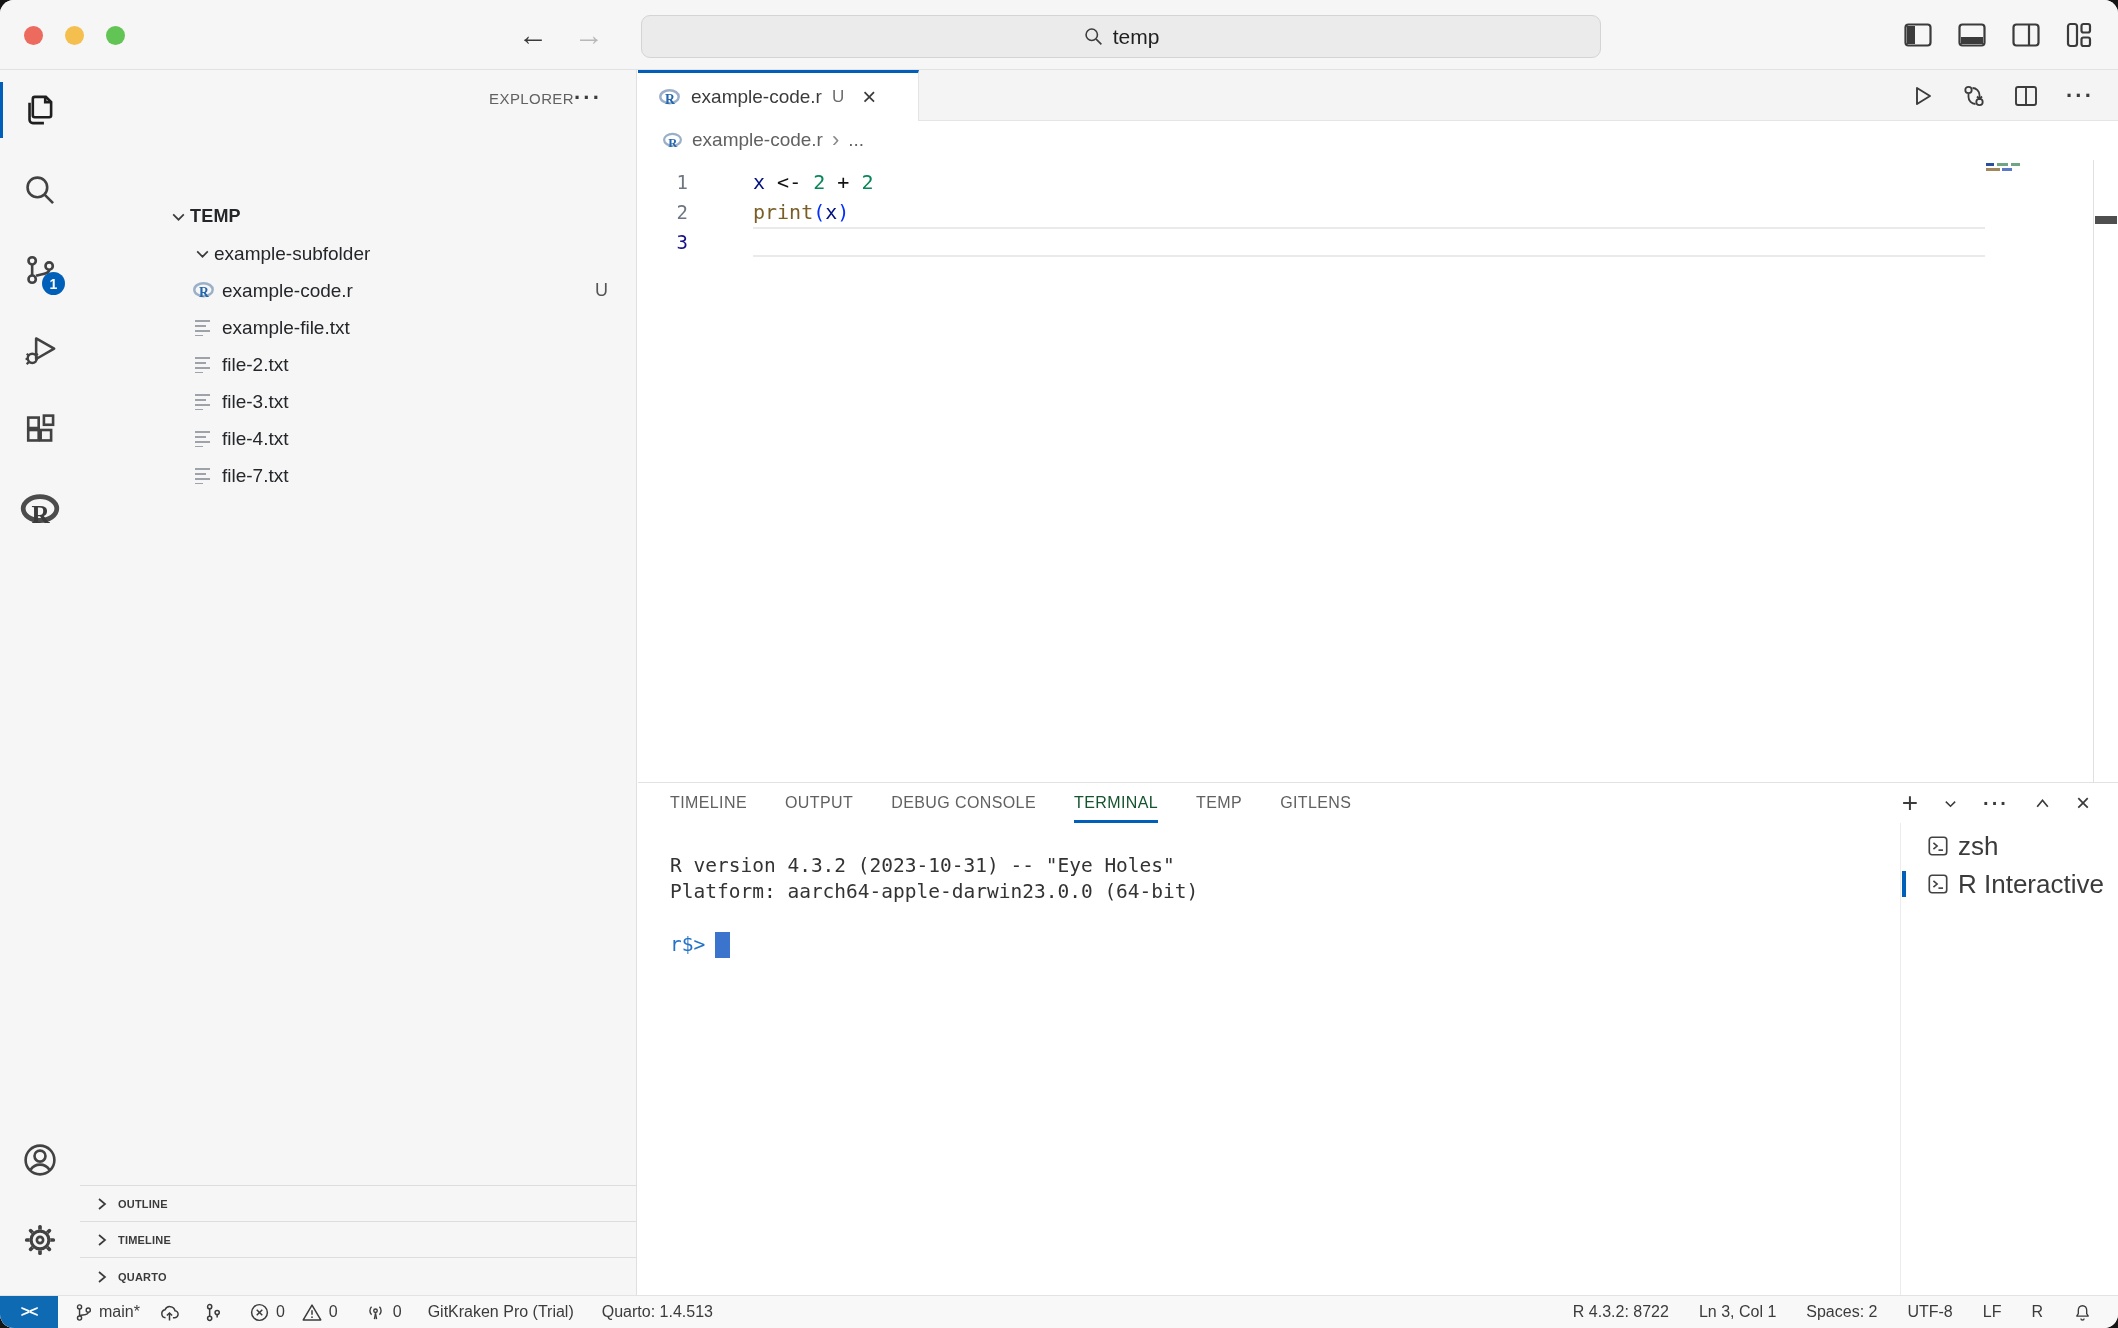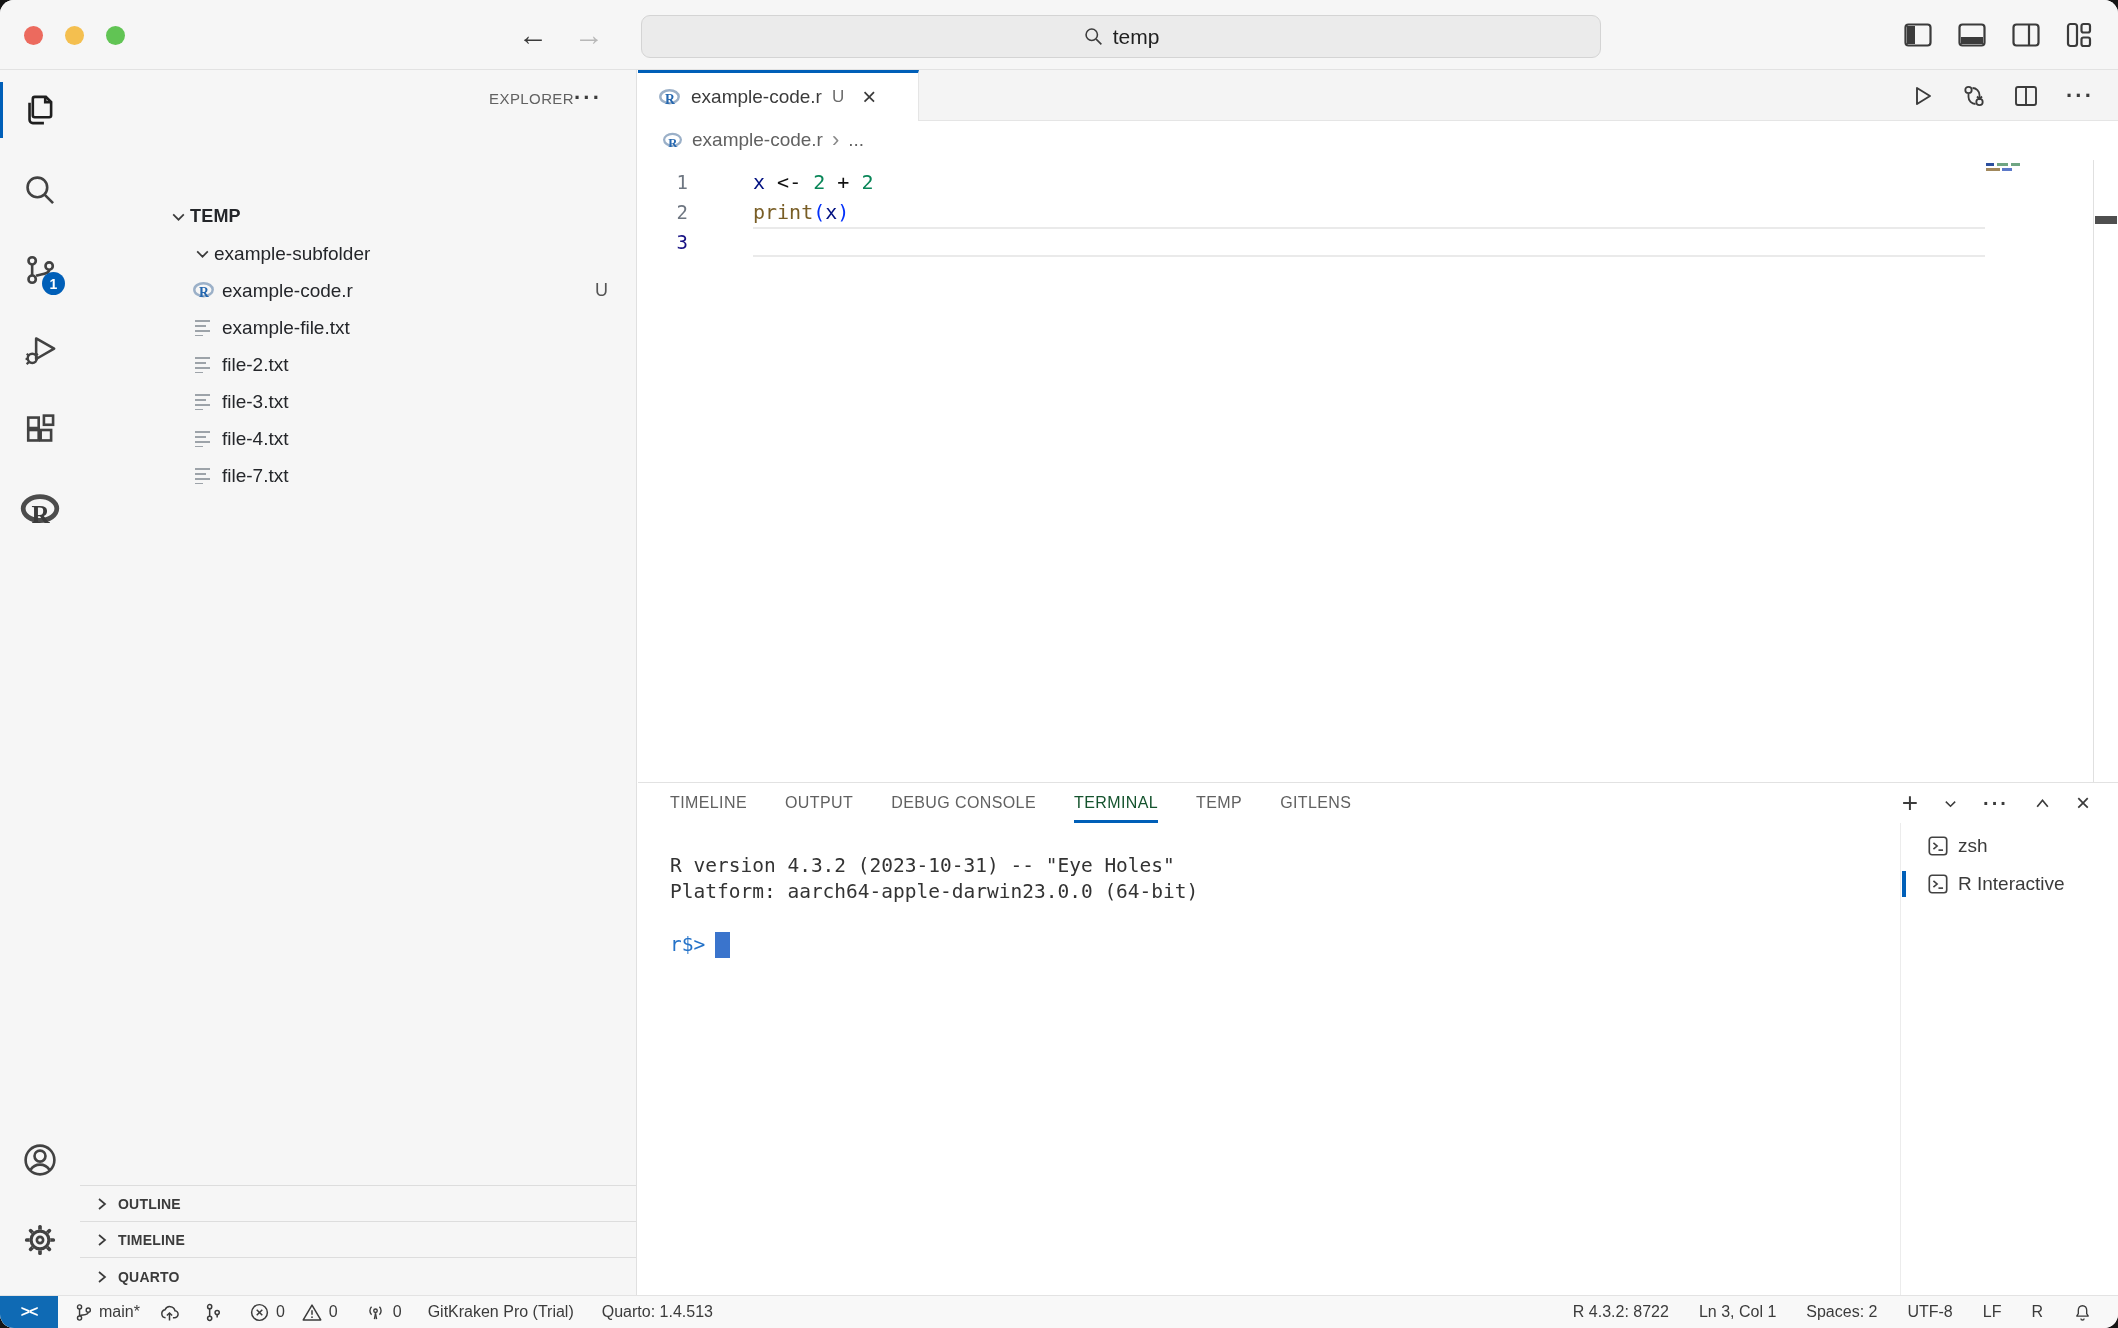--- a/index.html
+++ b/index.html
@@ -39,21 +39,21 @@
   .root-row { font-weight:bold; font-size:18px; padding-left:86px; letter-spacing:.2px; }
   .file-row { padding-left:110px; }
   .ficon { width:26px; margin-right:6px; display:flex; justify-content:center; align-items:center; }
   .txt-icon { width:17px; height:17px; background:
       linear-gradient(#9da3a9 0 0) 0 1px/15px 2.4px no-repeat,
       linear-gradient(#9da3a9 0 0) 0 6px/11px 2.4px no-repeat,
       linear-gradient(#9da3a9 0 0) 0 11px/15px 2.4px no-repeat,
       linear-gradient(#9da3a9 0 0) 0 16px/8px 2.4px no-repeat; }
   .git-u { position:absolute; right:28px; font-size:18px; color:#555; }
   .sb-sections { position:absolute; left:0; right:0; bottom:0; }
-  .sb-section { height:36px; border-top:1px solid #dddddd; display:flex; align-items:center; padding-left:14px; gap:8px; font-weight:bold; font-size:14px; color:#3b3b3b; letter-spacing:.2px; }
+  .sb-section { height:36px; border-top:1px solid #dddddd; display:flex; align-items:center; padding-left:14px; gap:8px; font-weight:bold; font-size:11px; color:#3b3b3b; letter-spacing:.2px; }
 
   
   .editorcol { position:absolute; left:638px; top:0; right:0; height:100%; background:#fff; }
 
   .tabbar { position:absolute; left:0; top:0; right:0; height:51px; background:#f4f4f4; border-bottom:1px solid #e5e5e5; }
   .tab { position:absolute; left:0; top:0; width:281px; height:51px; background:#fff; border-top:3px solid #005fb8; border-right:1px solid #e5e5e5; display:flex; align-items:center; padding:0 16px 0 20px; gap:10px; }
   .tab-label { font-size:19px; color:#3b3b3b; }
   .tab-badge { font-size:17px; color:#6c6c6c; }
   .tab-close { font-size:24px; color:#3b3b3b; margin-left:8px; line-height:20px; }
   .ed-actions { position:absolute; right:24px; top:0; height:51px; display:flex; align-items:center; gap:28px; color:#3b3b3b; }
@@ -87,21 +87,21 @@
   .pa-ellipsis { font-size:20px; letter-spacing:2px; font-weight:bold; }
   .pa-close { font-size:24px; }
 
   .panel-body { position:absolute; left:0; top:40px; right:0; bottom:0; display:flex; }
   .terminal { flex:1; padding:30px 0 0 32px; font-family:"DejaVu Sans Mono", monospace; font-size:19.5px; color:#333; }
   .tline { height:26px; line-height:26px; white-space:pre; }
   .prompt-row { height:27px; display:flex; align-items:center; }
   .prompt { color:#2472c8; line-height:27px; }
   .cursor { width:15px; height:26px; background:#3a74cc; margin-left:10px; }
   .term-sidebar { width:218px; padding-top:4px; border-left:1px solid #ececec; }
-  .term-row { position:relative; height:38px; display:flex; align-items:center; padding-left:26px; gap:9px; font-size:19px; color:#3b3b3b; }
+  .term-row { position:relative; height:38px; display:flex; align-items:center; padding-left:26px; gap:9px; font-size:26px; color:#3b3b3b; }
   .term-row.selected::before { content:""; position:absolute; left:1px; top:6px; bottom:6px; width:4px; background:#005fb8; }
 
   
   .statusbar { position:absolute; left:0; bottom:0; right:0; height:33px; background:#f8f8f8; border-top:1px solid #e3e3e3; display:flex; align-items:center; font-size:16px; color:#3b3b3b; }
   .sb-item { display:flex; align-items:center; gap:6px; }
   .remote { width:58px; height:33px; background:#0f6ab4; color:#fff; display:flex; align-items:center; justify-content:center; font-weight:bold; font-size:16px; letter-spacing:-1px; }
   .statusbar svg { display:block; }
   .sb-right { margin-left:auto; display:flex; align-items:center; gap:30px; padding-right:26px; }
 </style>
 </head>

